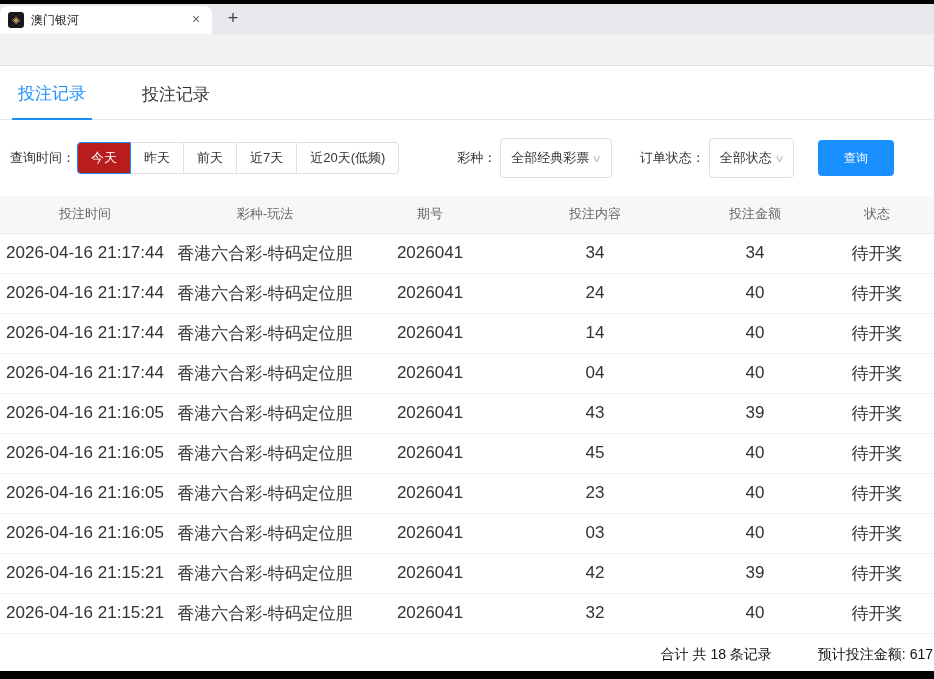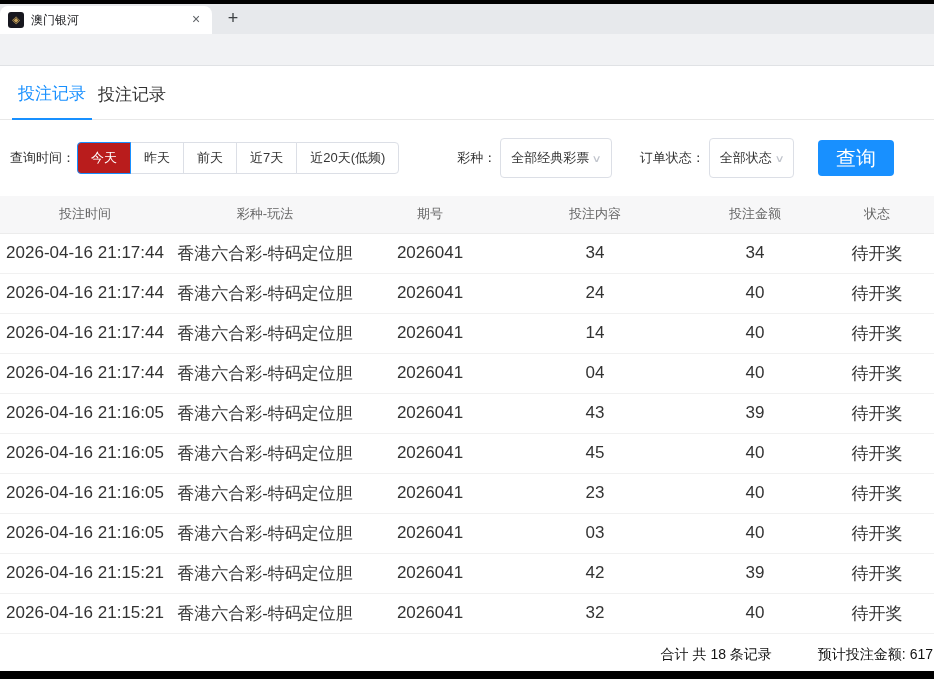--- a/index.html
+++ b/index.html
@@ -25,21 +25,21 @@
   }
   .new-tab {
     width: 26px; height: 26px; margin: 0 0 2px 8px; line-height: 24px; text-align: center;
     font-size: 18px; color: #3c4043; border-radius: 50%; cursor: pointer;
   }
   .toolbar-strip { height: 32px; background: #f1f2f4; border-bottom: 1px solid #e0e2e5; }
 
   
   .page { background: #fff; }
   .page-tabs {
-    display: flex; align-items: flex-end; 
+    display: flex; align-items: flex-end; gap: 44px;
     padding: 26px 12px 0 12px; border-bottom: 1px solid #e8e8e8; height: 54px;
   }
   .page-tab {
     font-size: 17px; color: #333; padding: 0 6px 13px 6px; cursor: pointer; white-space: nowrap;
   }
   .page-tab.active { color: #1890ff; border-bottom: 2px solid #1890ff; margin-bottom: -1px; }
 
   
   .filters { display: flex; align-items: center; height: 76px; padding: 0 10px; }
   .filter-label { font-size: 13px; color: #333; white-space: nowrap; }
@@ -55,21 +55,21 @@
   .lbl-lottery { margin-left: 58px; }
   .lbl-status { margin-left: 28px; }
   .select {
     height: 40px; border: 1px solid #dcdfe6; border-radius: 4px; background: #fff;
     display: flex; align-items: center; gap: 4px; padding: 0 10px;
     font-size: 13px; color: #333; margin-left: 4px; cursor: pointer; white-space: nowrap;
   }
   .chevron { font-size: 10px; color: #c0c4cc; transform: scaleX(1.4); }
   .search-btn {
     margin-left: 24px; width: 76px; height: 36px; background: #1890ff; color: #fff;
-    border: none; border-radius: 4px; font-size: 20px; cursor: pointer; font-family: inherit;
+    border: none; border-radius: 4px; font-size: 12px; cursor: pointer; font-family: inherit;
   }
 
   
   table { width: 100%; border-collapse: collapse; table-layout: fixed; }
   thead th {
     height: 37px; background: #f7f7f8; color: #666; font-size: 13px; font-weight: normal;
     text-align: center; border-bottom: 1px solid #ececec;
   }
   tbody td {
     height: 40px; font-size: 17px; color: #333; text-align: center;

